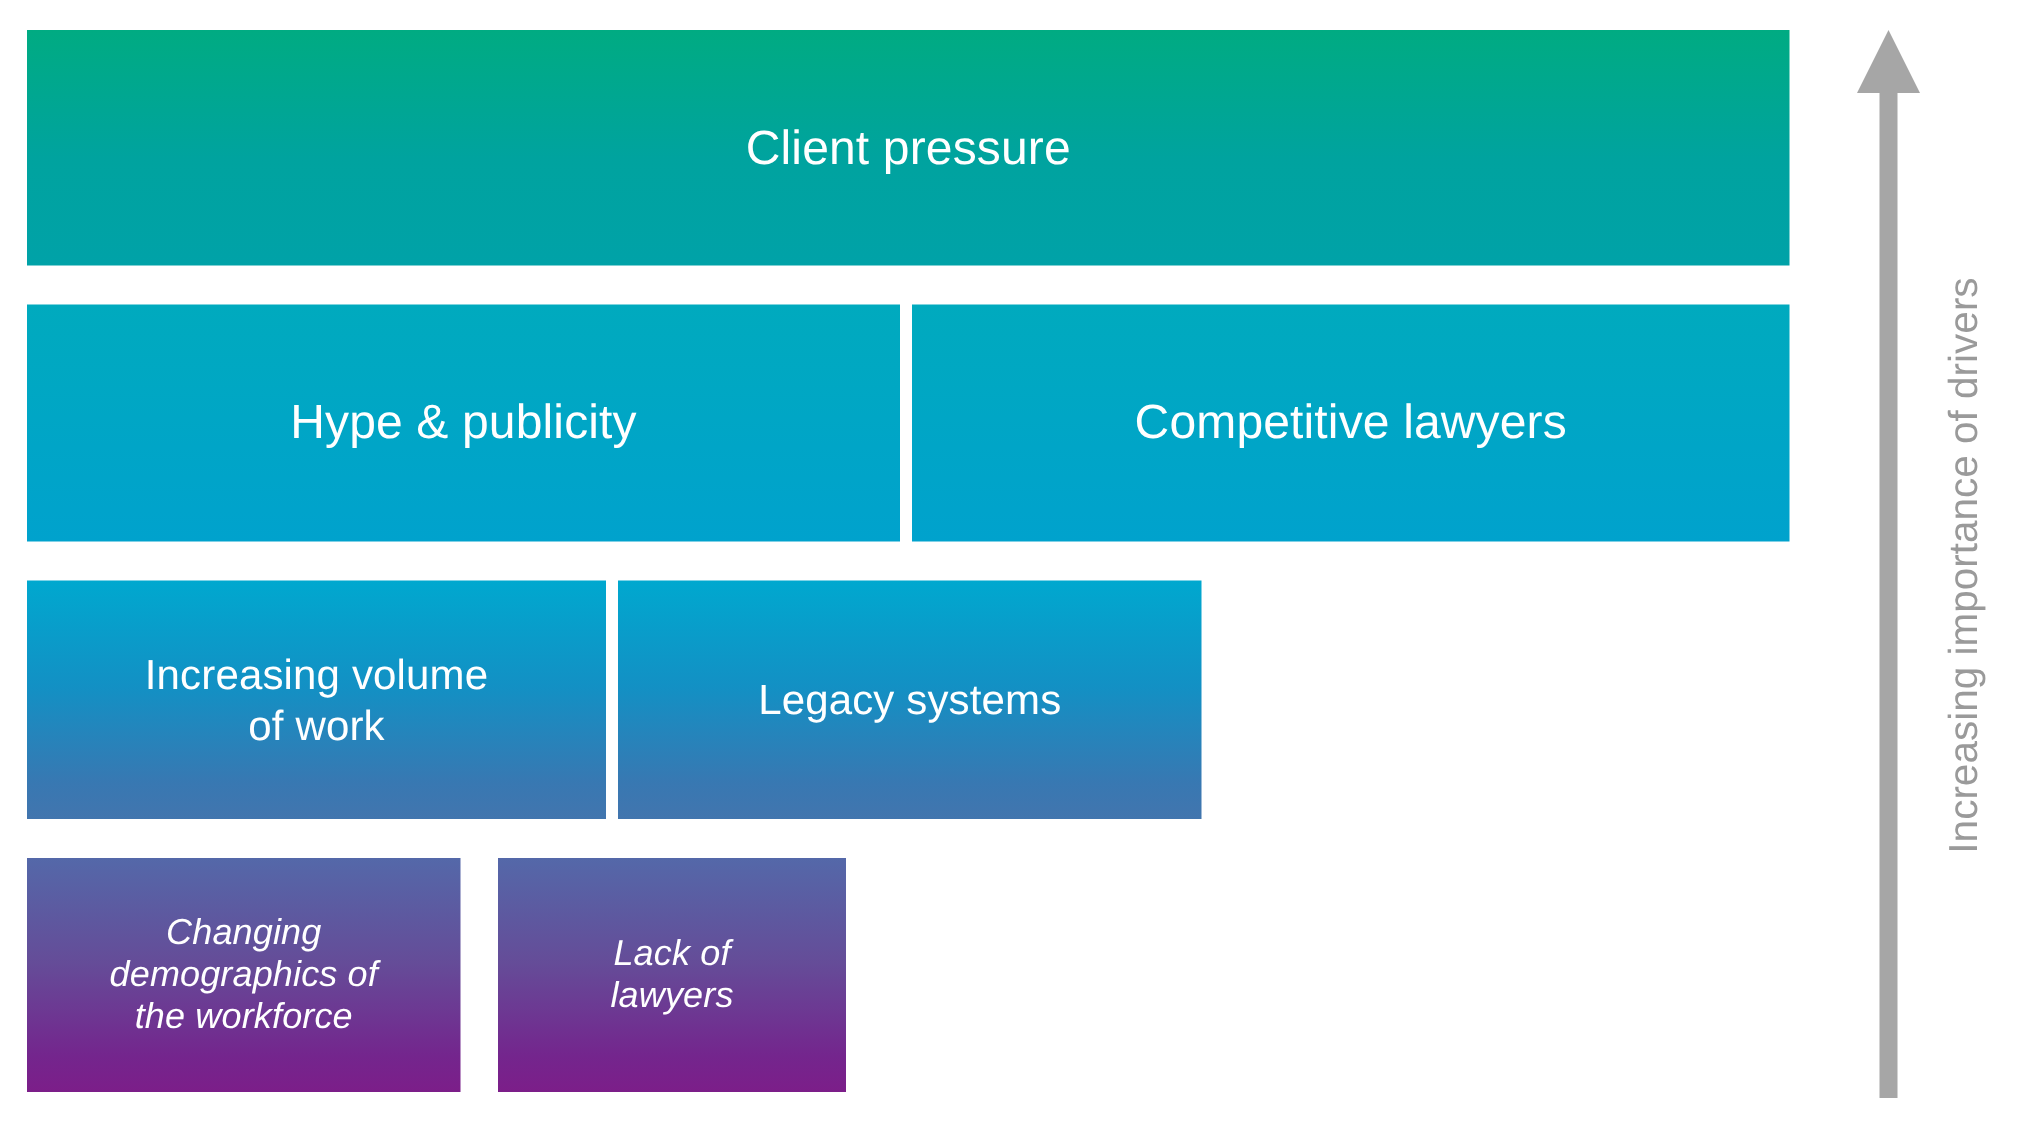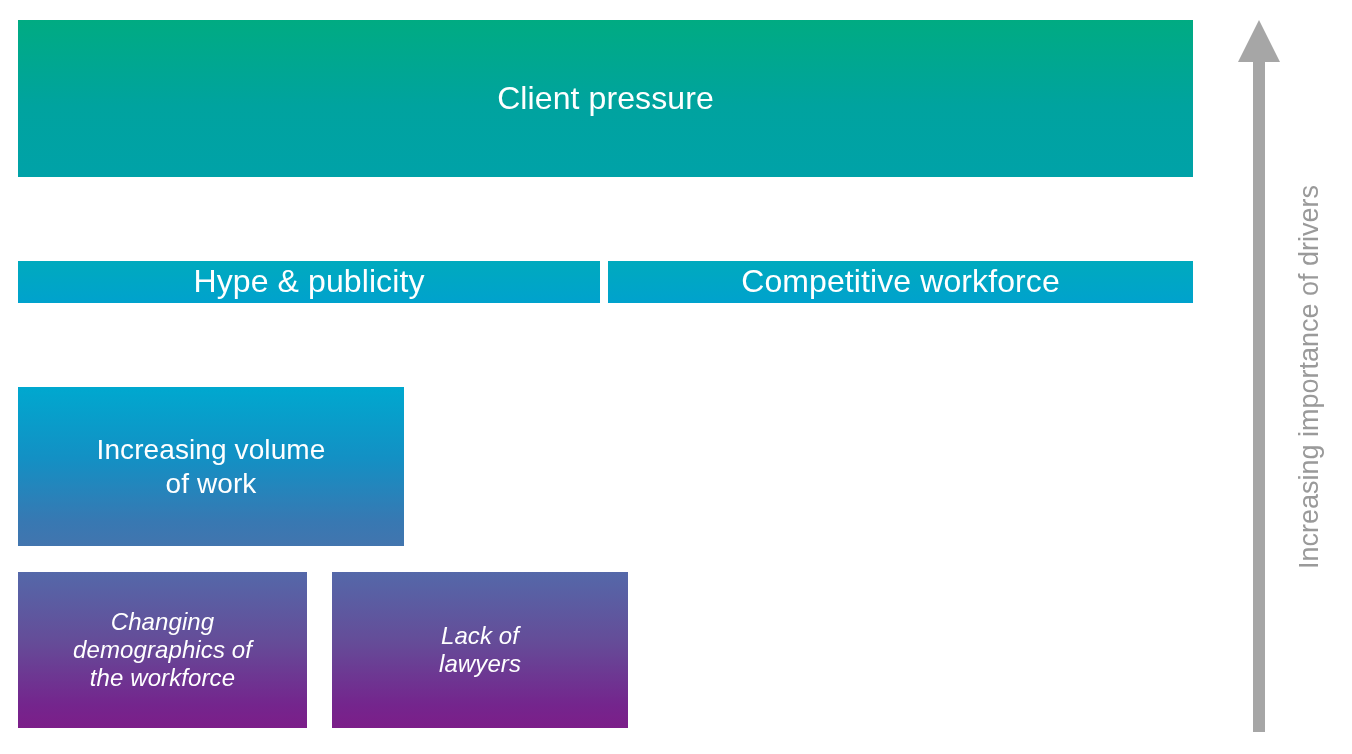--- a/index.html
+++ b/index.html
@@ -89,38 +89,39 @@
 </style>
 </head>
 <body>
 
 <div id="canvas">
 
   <div class="row row-1" style="left:18px; top:20px; width:1175px; height:157px;">
     <div class="tile" style="width:1175px;">Client pressure</div>
   </div>
 
-  <div class="row row-2" style="left:18px; top:203px; width:1175px; height:158px;align-items:center;">
+  <div class="row row-2" style="left:18px; top:203px; width:1175px; height:158px;">
     <div class="tile" style="width:582px;">Hype &amp; publicity</div>
     <div style="width:8px;"></div>
-    <div class="tile" style="width:585px;">Competitive workforce</div>
+    <div class="tile" style="width:585px;">Competitive lawyers</div>
   </div>
 
   <div class="row row-3" style="left:18px; top:387px; width:1350px; height:159px;">
     <div class="tile" style="width:386px;">Increasing volume<br>of work</div>
     <div style="width:8px;"></div>
+    <div class="tile" style="width:389px;">Legacy systems</div>
     <div style="width:8px;"></div>
   </div>
 
   <div class="row row-4" style="left:18px; top:572px; width:1175px; height:156px;font-style:italic;">
     <div class="tile" style="width:289px;">Changing<br>demographics of<br>the workforce</div>
     <div style="width:7px;"></div>
     <div style="width:10px;"></div>
     <div style="width:8px;"></div>
-    <div class="tile" style="width:296px;">Lack of<br>lawyers</div>
+    <div class="tile" style="width:232px;">Lack of<br>lawyers</div>
   </div>
 
   <div id="axis">
     <svg width="46" height="714" viewBox="0 0 46 714">
       <polygon points="23,2 44,44 2,44" fill="#a6a6a6"></polygon>
       <rect x="17" y="40" width="12" height="674" fill="#a6a6a6"></rect>
     </svg>
   </div>
 
   <div id="axis-label">Increasing importance of drivers</div>

